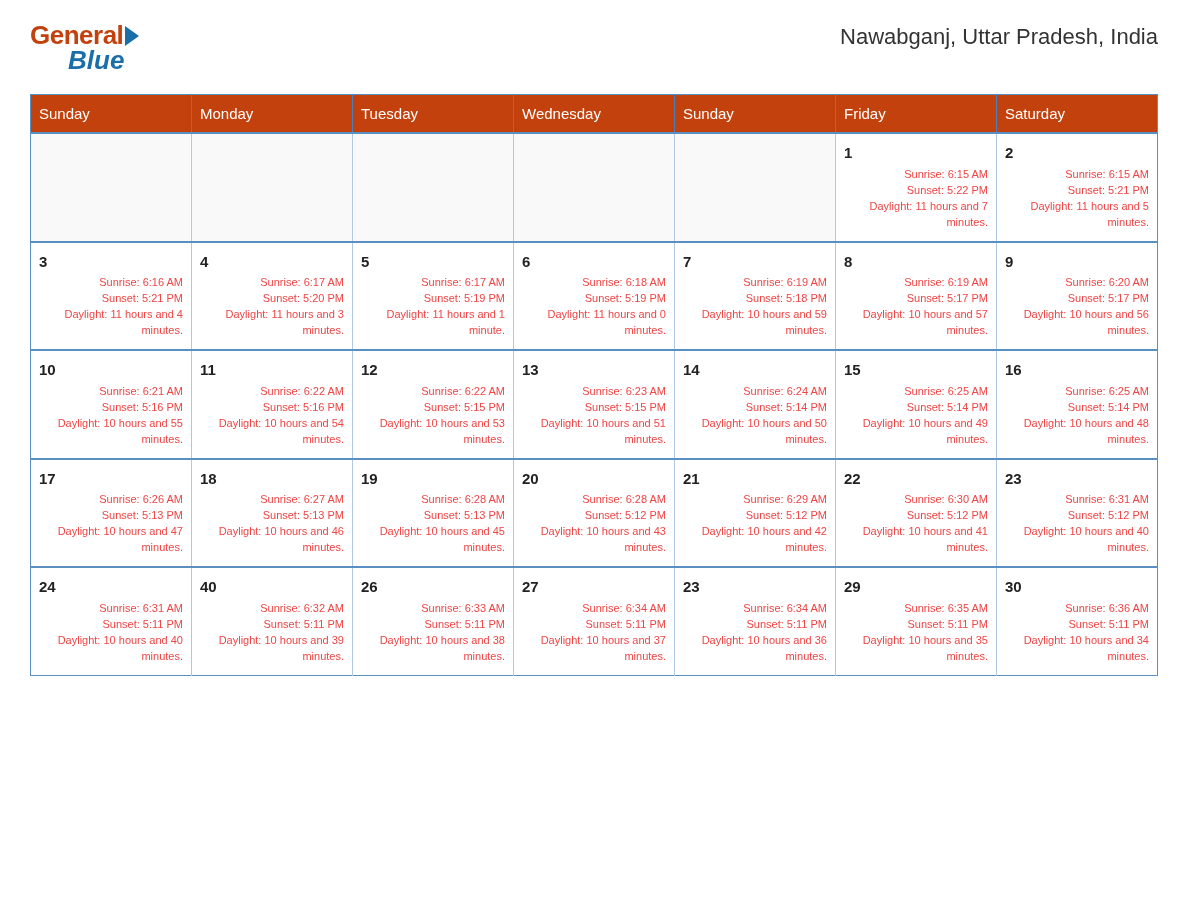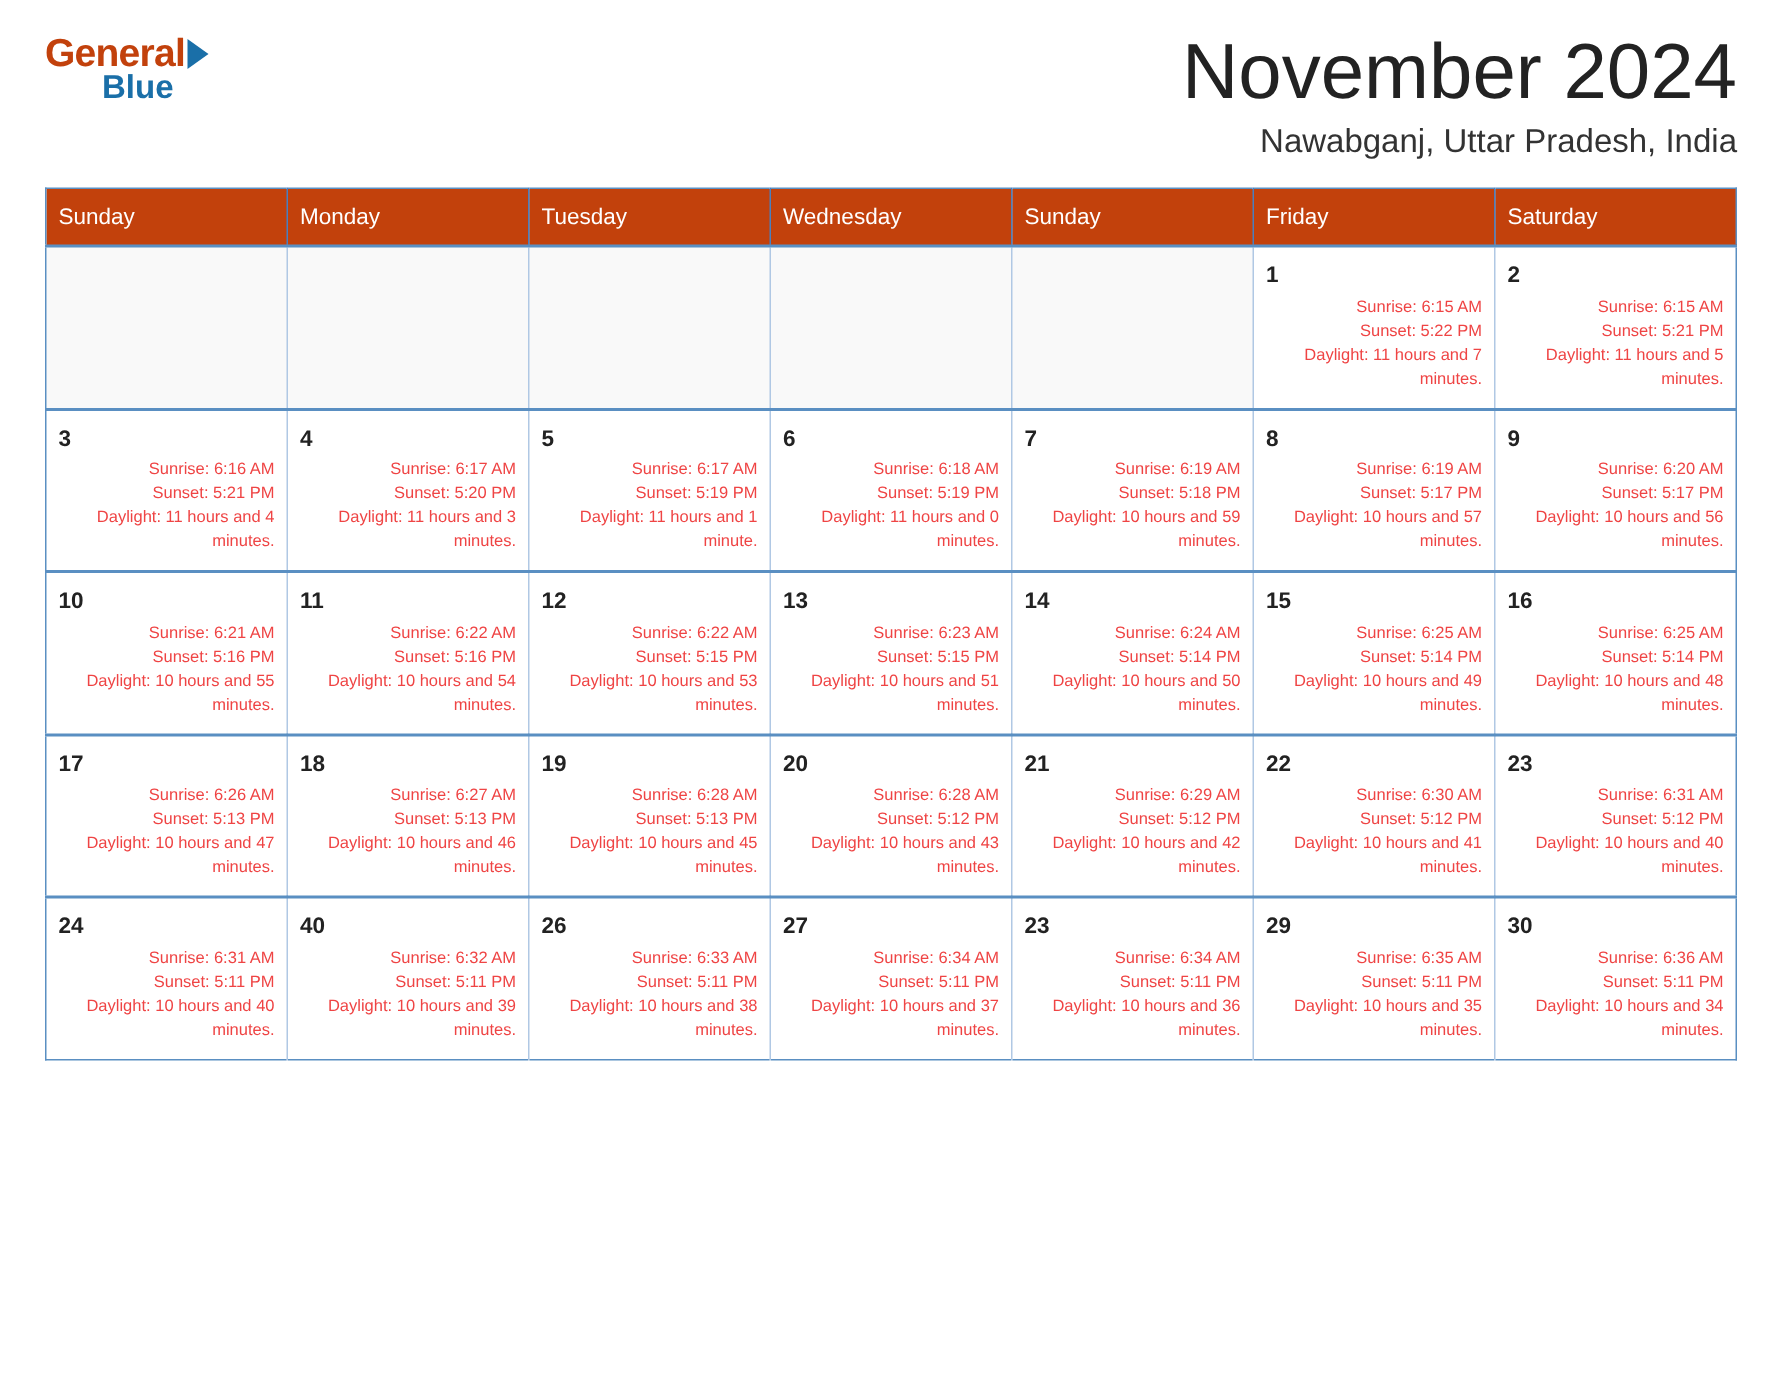--- a/index.html
+++ b/index.html
@@ -38,24 +38,25 @@
       width: 0;
       height: 0;
       border-left: 14px solid #1a6fa8;
       border-top: 10px solid transparent;
       border-bottom: 10px solid transparent;
       margin: 0 2px;
       vertical-align: middle;
     }
     .logo-bottom {
       color: #1a6fa8;
-      font-size: 22px;
+      font-size: 26px;
       font-weight: bold;
       margin-left: 38px;
       margin-top: -6px;
+      font-style: italic;
     }
     #title-block {
       text-align: right;
     }
     #title-block h1 {
       font-size: 52px;
       font-weight: normal;
       color: #222;
       line-height: 1.1;
     }
@@ -119,21 +120,20 @@
 
 <div id="header">
   <div id="logo">
     <div class="logo-top">
       <span class="general">General</span>
       <span class="arrow-icon"></span>
     </div>
     <div class="logo-bottom">Blue</div>
   </div>
   <div id="title-block">
-    <h1>November 2024</h1>
     <h2>Nawabganj, Uttar Pradesh, India</h2>
   </div>
 </div>
 
 <table id="calendar">
   <thead>
     <tr>
     <th>Sunday</th>
         <th>Monday</th>
         <th>Tuesday</th>

